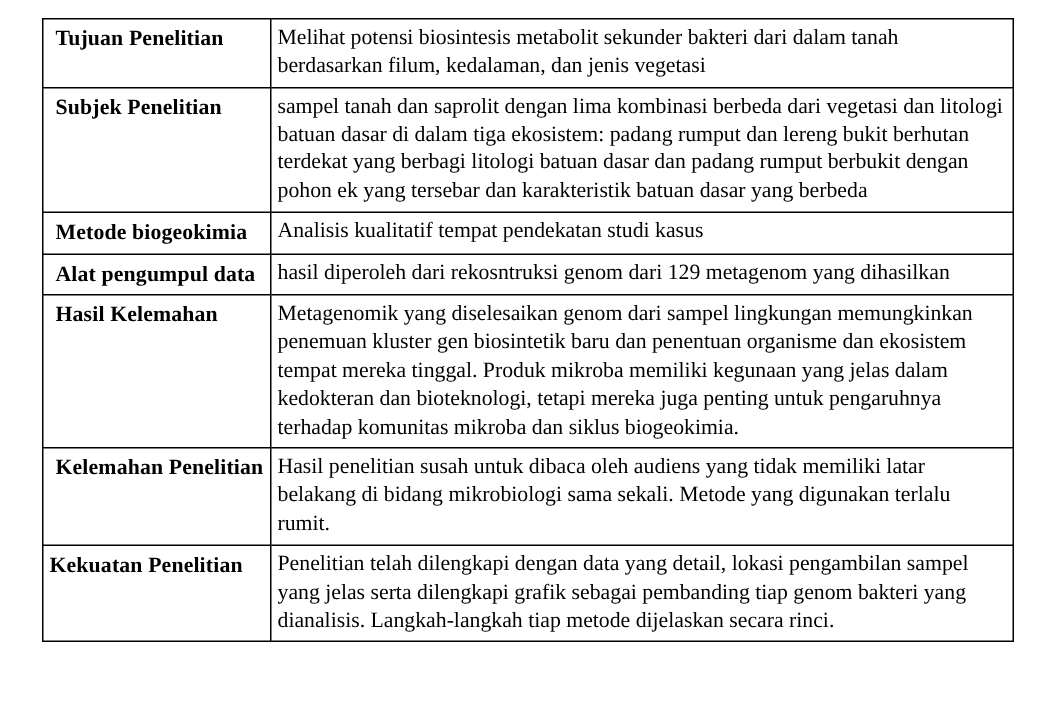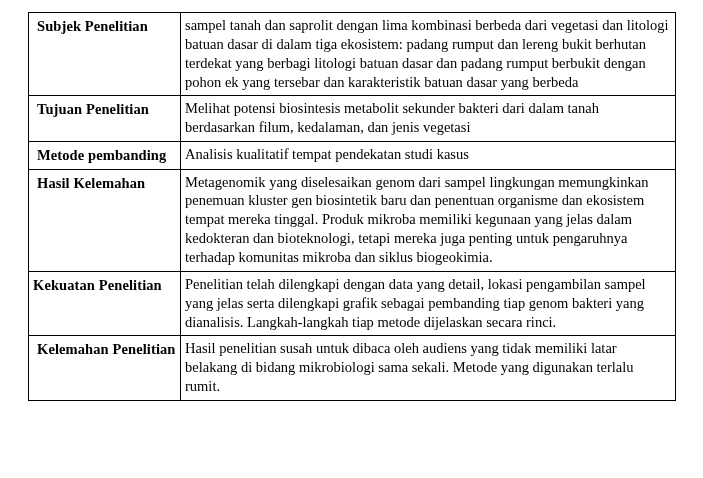--- a/index.html
+++ b/index.html
@@ -72,69 +72,77 @@
 </head>
 <body>
 
 <div class="page">
 
   <table class="review-table">
     <tbody>
 
       <tr>
         <td class="col-label">
+          <div class="label-cell">Tujuan Penelitian</div>
+        </td>
+        <td class="col-value">
+          <div class="value-cell">Melihat potensi biosintesis metabolit sekunder bakteri dari dalam tanah berdasarkan filum, kedalaman, dan jenis vegetasi</div>
+        </td>
+      </tr>
+
+      <tr>
+        <td class="col-label">
           <div class="label-cell">Subjek Penelitian</div>
         </td>
         <td class="col-value">
           <div class="value-cell">sampel tanah dan saprolit dengan lima kombinasi berbeda dari vegetasi dan litologi batuan dasar di dalam tiga ekosistem: padang rumput dan lereng bukit berhutan terdekat yang berbagi litologi batuan dasar dan padang rumput berbukit dengan pohon ek yang tersebar dan karakteristik batuan dasar yang berbeda</div>
         </td>
       </tr>
 
       <tr>
         <td class="col-label">
-          <div class="label-cell">Tujuan Penelitian</div>
-        </td>
-        <td class="col-value">
-          <div class="value-cell">Melihat potensi biosintesis metabolit sekunder bakteri dari dalam tanah berdasarkan filum, kedalaman, dan jenis vegetasi</div>
-        </td>
-      </tr>
-
-      <tr>
-        <td class="col-label">
-          <div class="label-cell">Metode pembanding</div>
+          <div class="label-cell">Metode biogeokimia</div>
         </td>
         <td class="col-value">
           <div class="value-cell">Analisis kualitatif tempat pendekatan studi kasus</div>
         </td>
       </tr>
 
+      <tr>
+        <td class="col-label">
+          <div class="label-cell">Alat pengumpul data</div>
+        </td>
+        <td class="col-value">
+          <div class="value-cell">hasil diperoleh dari rekosntruksi genom dari 129 metagenom yang dihasilkan</div>
+        </td>
+      </tr>
 
       <tr>
         <td class="col-label">
           <div class="label-cell">Hasil Kelemahan</div>
         </td>
         <td class="col-value">
           <div class="value-cell">Metagenomik yang diselesaikan genom dari sampel lingkungan memungkinkan penemuan kluster gen biosintetik baru dan penentuan organisme dan ekosistem tempat mereka tinggal. Produk mikroba memiliki kegunaan yang jelas dalam kedokteran dan bioteknologi, tetapi mereka juga penting untuk pengaruhnya terhadap komunitas mikroba dan siklus biogeokimia.</div>
         </td>
       </tr>
 
       <tr>
         <td class="col-label">
-          <div class="label-cell tight">Kekuatan Penelitian</div>
+          <div class="label-cell">Kelemahan Penelitian</div>
         </td>
         <td class="col-value">
-          <div class="value-cell">Penelitian telah dilengkapi dengan data yang detail, lokasi pengambilan sampel yang jelas serta dilengkapi grafik sebagai pembanding tiap genom bakteri yang dianalisis. Langkah-langkah tiap metode dijelaskan secara rinci.</div>
+          <div class="value-cell">Hasil penelitian susah untuk dibaca oleh audiens yang tidak memiliki latar belakang di bidang mikrobiologi sama sekali. Metode yang digunakan terlalu rumit.</div>
         </td>
       </tr>
 
       <tr>
         <td class="col-label">
-          <div class="label-cell">Kelemahan Penelitian</div>
+          <div class="label-cell tight">Kekuatan Penelitian</div>
         </td>
         <td class="col-value">
-          <div class="value-cell">Hasil penelitian susah untuk dibaca oleh audiens yang tidak memiliki latar belakang di bidang mikrobiologi sama sekali. Metode yang digunakan terlalu rumit.</div>
+          <div class="value-cell">Penelitian telah dilengkapi dengan data yang detail, lokasi pengambilan sampel yang jelas serta dilengkapi grafik sebagai pembanding tiap genom bakteri yang dianalisis. Langkah-langkah tiap metode dijelaskan secara rinci.</div>
         </td>
       </tr>
 
     </tbody>
   </table>
 
 </div>
 
 </body></html>

